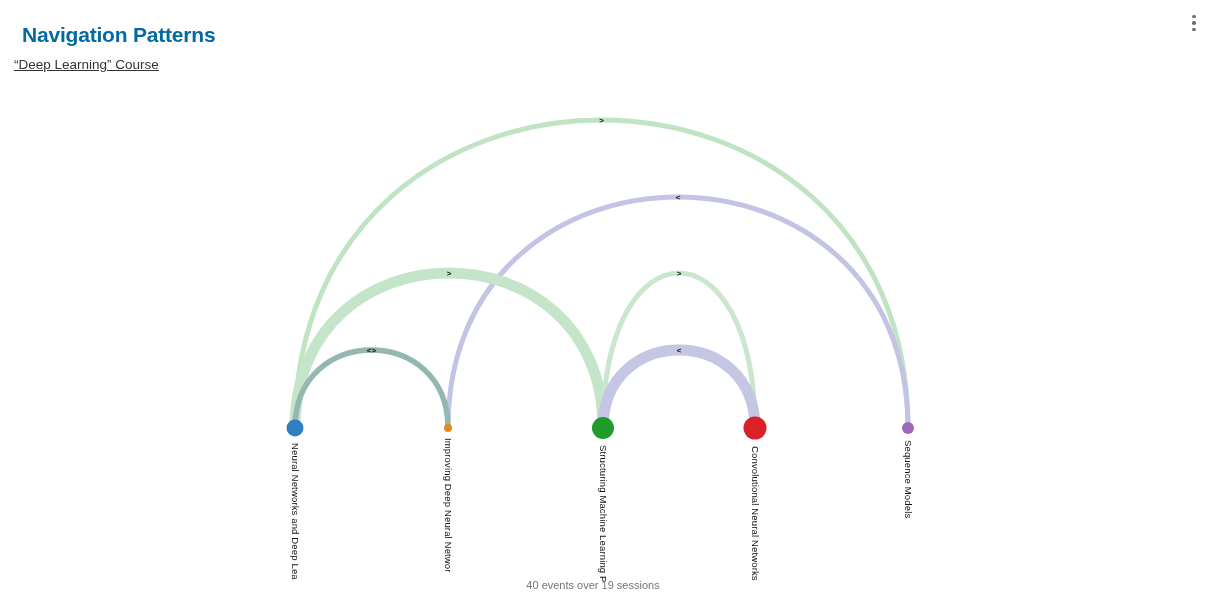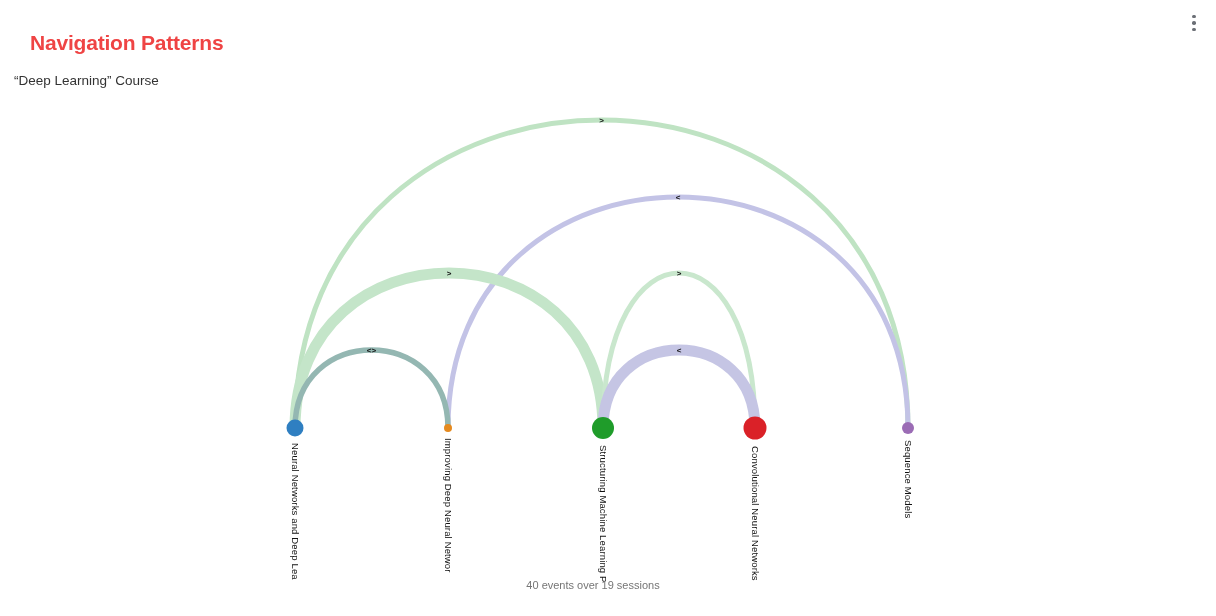--- a/index.html
+++ b/index.html
@@ -19,31 +19,32 @@
   
   #header {
     position: absolute;
     left: 14px;
     top: 14px;
     width: 1140px;
   }
   #page-title {
     font-size: 21px;
     font-weight: bold;
-    color: #ef4444;
+    color: #0369a1;
     letter-spacing: -0.2px;
     line-height: 26px;
-    margin: 16px;
+    margin: 8px;
   }
   #page-subtitle {
     font-size: 13.5px;
     font-weight: normal;
     color: #333333;
     line-height: 18px;
     margin-top: 7px;
+    text-decoration: underline;
   }
 
   
   #overflow-menu-button {
     position: absolute;
     right: 11px;
     top: 8px;
     width: 22px;
     height: 30px;
     display: flex;

